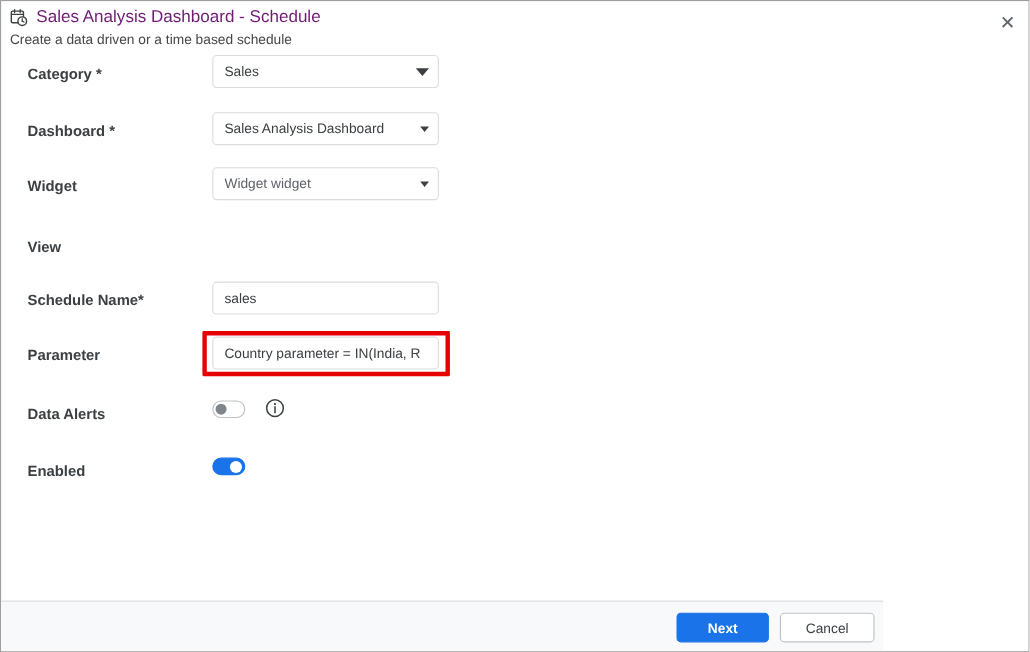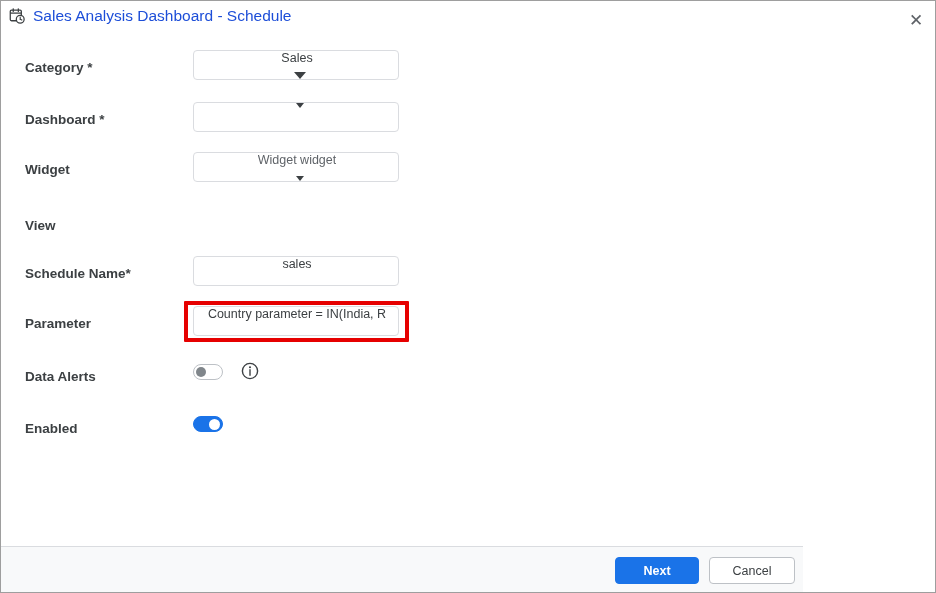--- a/index.html
+++ b/index.html
@@ -33,21 +33,21 @@
   .title-row {
     position: absolute;
     left: 8px; top: 6px;
     display: flex;
     align-items: center;
     gap: 7px;
   }
   .cal-icon { width: 17px; height: 17px; display: block; }
   .dialog-title {
     font-size: 15.5px;
-    color: #1d4ed8;
+    color: #701a75;
     line-height: 18px;
     white-space: nowrap;
   }
   .dialog-subtitle {
     position: absolute;
     left: 8px; top: 28px;
     font-size: 12.5px;
     color: #444746;
     white-space: nowrap;
   }
@@ -104,21 +104,20 @@
     border-radius: 4px;
     background: #fff;
     display: flex;
     align-items: center;
     padding: 0 8px 0 10px;
     font-size: 12.5px;
     color: #3c4043;
     cursor: pointer;
     overflow: hidden;
     white-space: nowrap;
-    flex-direction: column;
   }
   .text-box { cursor: text; }
   .select-value {
     flex: 1;
     overflow: hidden;
     white-space: nowrap;
     text-overflow: clip;
   }
   .placeholder { color: #5f6368; }
 
@@ -235,39 +234,41 @@
         <rect x="1.5" y="2.5" width="13" height="12.5" rx="1.4" fill="none" stroke="#3c4043" stroke-width="1.5"></rect>
         <line x1="1.5" y1="6" x2="14.5" y2="6" stroke="#3c4043" stroke-width="1.5"></line>
         <line x1="5" y1="1" x2="5" y2="4" stroke="#3c4043" stroke-width="1.5" stroke-linecap="round"></line>
         <line x1="11" y1="1" x2="11" y2="4" stroke="#3c4043" stroke-width="1.5" stroke-linecap="round"></line>
         <circle cx="13.2" cy="13.2" r="4.6" fill="#ffffff" stroke="#3c4043" stroke-width="1.5"></circle>
         <line x1="13.2" y1="10.6" x2="13.2" y2="13.2" stroke="#3c4043" stroke-width="1.3" stroke-linecap="round"></line>
         <line x1="13.2" y1="13.2" x2="15.1" y2="14.2" stroke="#3c4043" stroke-width="1.3" stroke-linecap="round"></line>
       </svg>
       <div class="dialog-title">Sales Analysis Dashboard - Schedule</div>
     </div>
+    <div class="dialog-subtitle">Create a data driven or a time based schedule</div>
     <button class="close-btn">✕</button>
   </div>
 
   <div class="form">
 
     <div class="row" style="top:3px;">
       <div class="row-label">Category *</div>
       <div class="control">
         <div class="select-box">
           <span class="select-value">Sales</span>
           <span class="caret-lg"></span>
         </div>
       </div>
     </div>
 
     <div class="row" style="top:55px;">
       <div class="row-label">Dashboard *</div>
       <div class="control">
         <div class="select-box">
+          <span class="select-value">Sales Analysis Dashboard</span>
           <span class="caret-sm"></span>
         </div>
       </div>
     </div>
 
     <div class="row" style="top:105px;">
       <div class="row-label">Widget</div>
       <div class="control">
         <div class="select-box">
           <span class="select-value placeholder">Widget widget</span>

